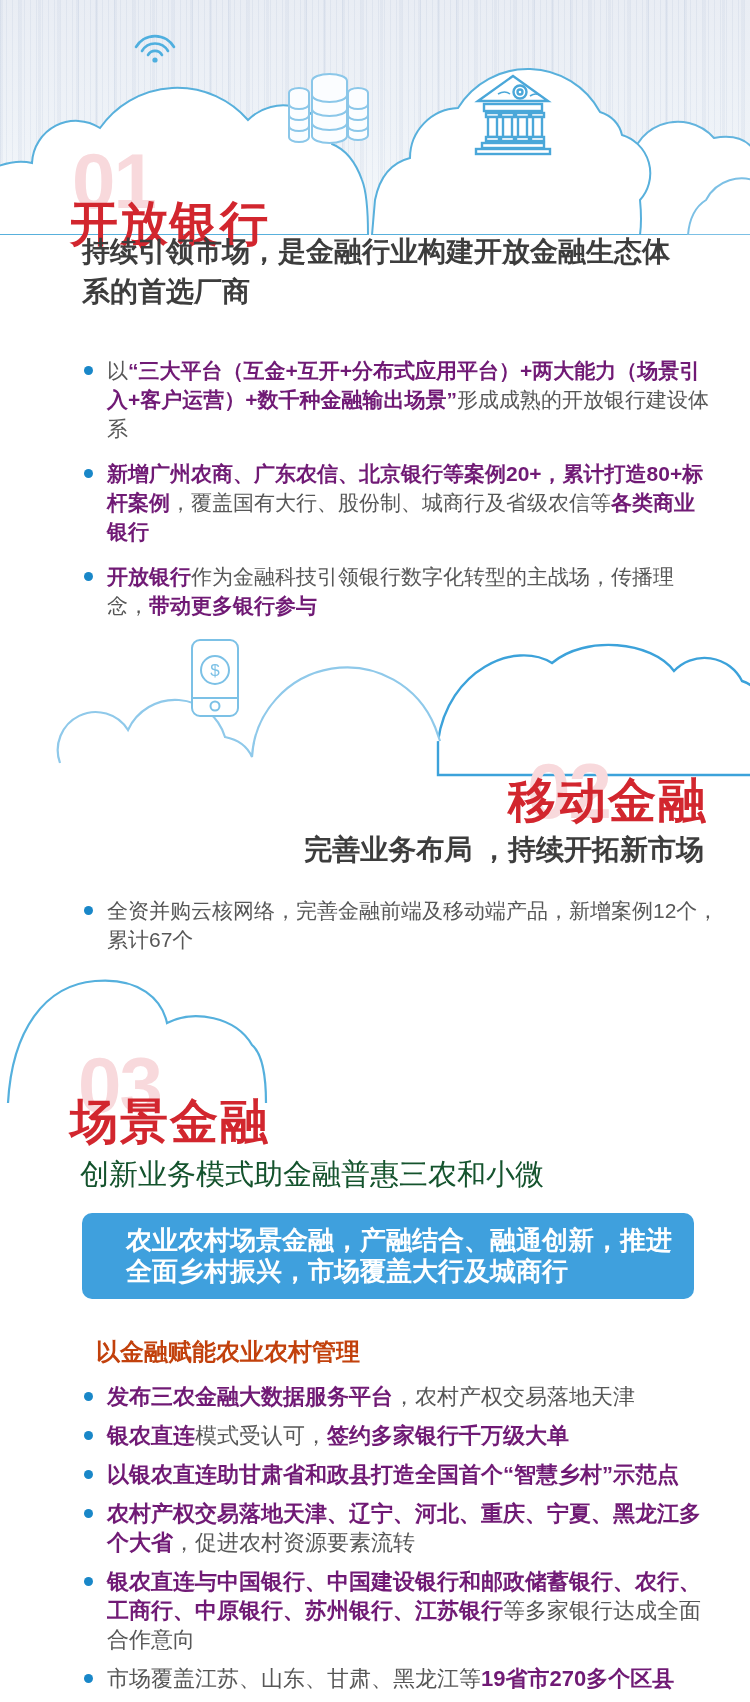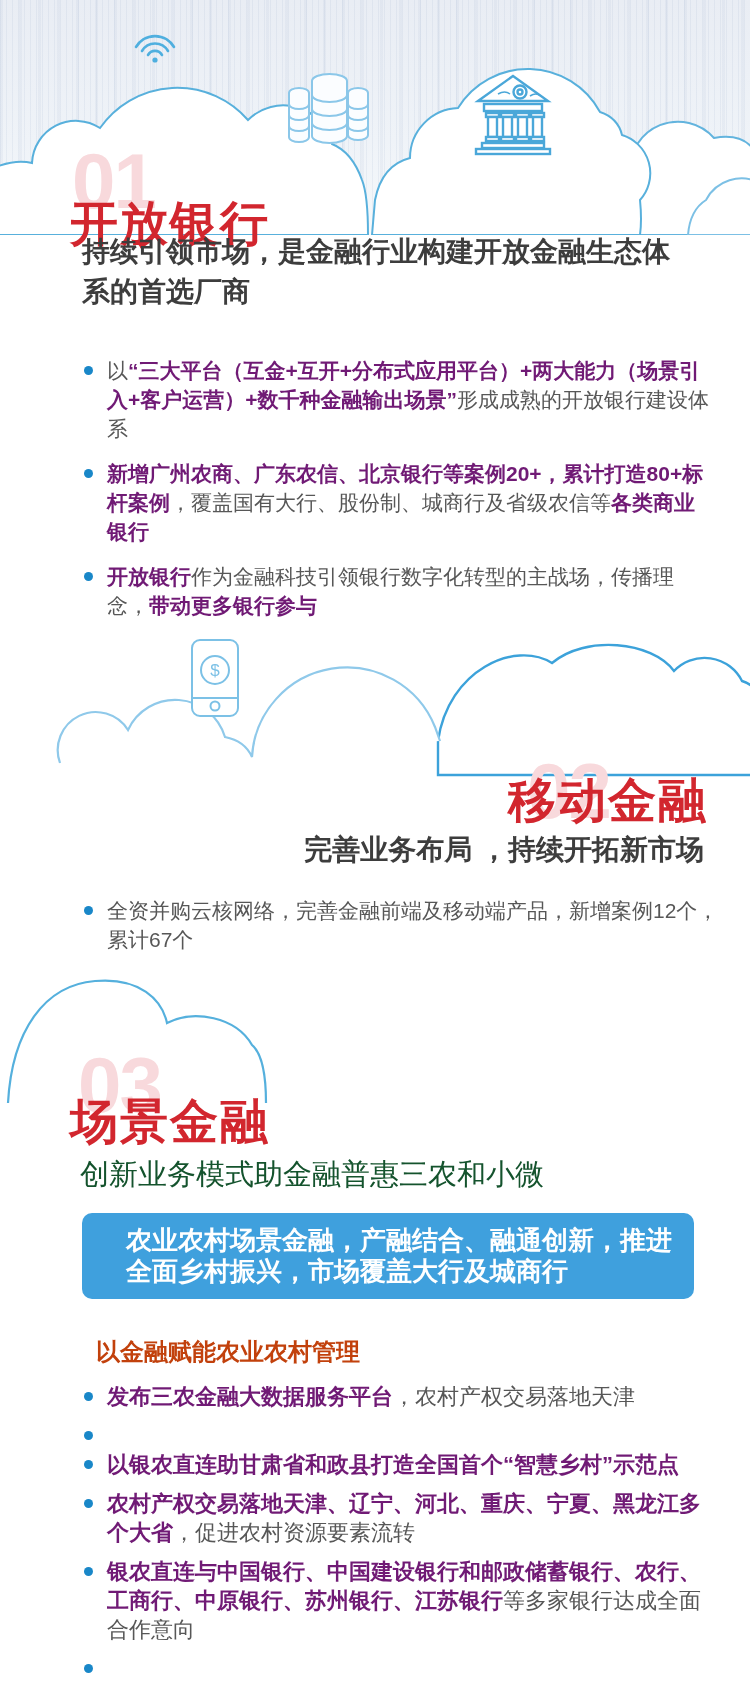--- a/index.html
+++ b/index.html
@@ -175,29 +175,31 @@
 </div>
 
 <div class="abs subheading">以金融赋能农业农村管理</div>
 <ul class="abs bullets b3" style="left:84px;top:1382px;width:632px;">
     <li>
       <span class="dot"></span>
       <p><b>发布三农金融大数据服务平台</b><span>，农村产权交易落地天津</span></p>
     </li>
     <li>
       <span class="dot"></span>
+      <p><b>银农直连</b><span>模式受认可，</span><b>签约多家银行千万级大单</b></p>
     </li>
     <li>
       <span class="dot"></span>
       <p><b>以银农直连助甘肃省和政县打造全国首个“智慧乡村”示范点</b></p>
     </li>
     <li>
       <span class="dot"></span>
       <p><b>农村产权交易落地天津、辽宁、河北、重庆、宁夏、黑龙江多个大省</b><span>，促进农村资源要素流转</span></p>
     </li>
     <li>
       <span class="dot"></span>
       <p><b>银农直连与中国银行、中国建设银行和邮政储蓄银行、农行、工商行、中原银行、苏州银行、江苏银行</b><span>等多家银行达成全面合作意向</span></p>
     </li>
     <li>
       <span class="dot"></span>
+      <p><span>市场覆盖江苏、山东、甘肃、黑龙江等</span><b>19省市270多个区县</b></p>
     </li>
   </ul>
 
 </body></html>

